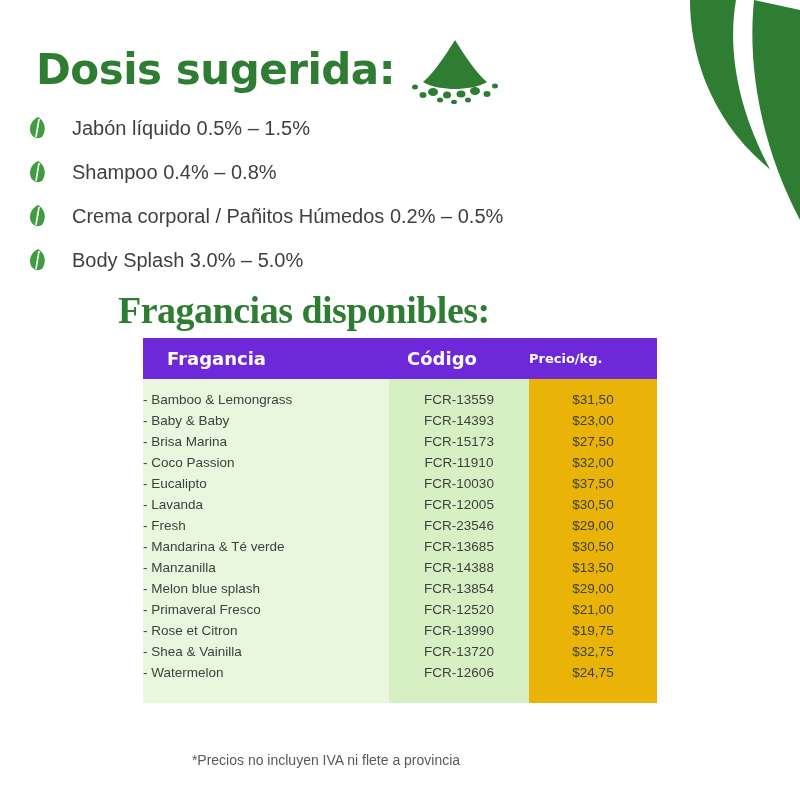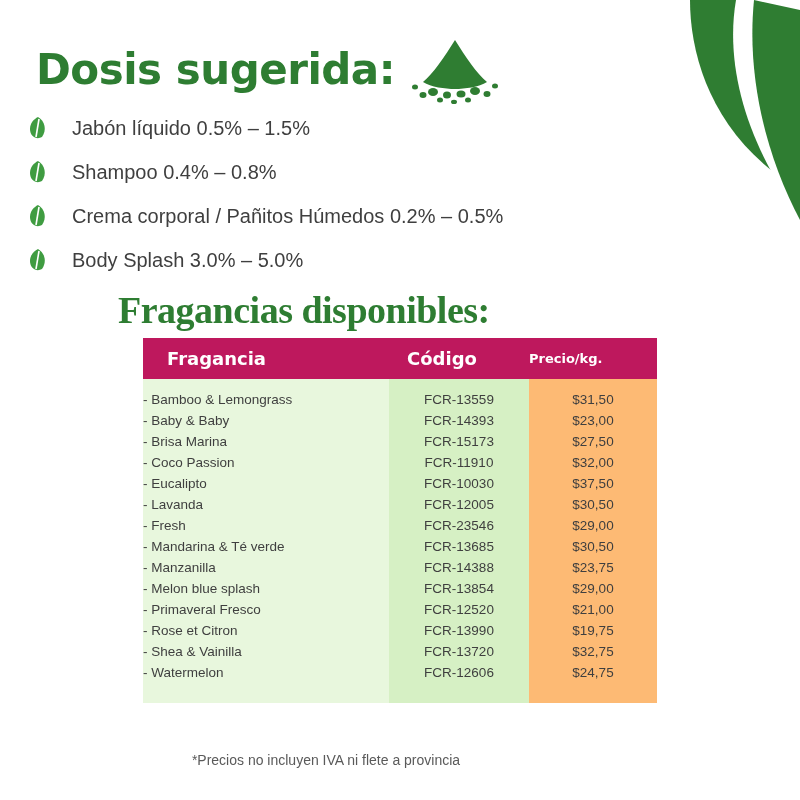--- a/index.html
+++ b/index.html
@@ -96,21 +96,21 @@
     left: 143px;
     top: 338px;
     width: 514px;
   }
   table.frag-table {
     border-collapse: collapse;
     width: 514px;
     table-layout: fixed;
   }
   table.frag-table thead th {
-    background: #be185d;
+    background: #6d28d9;
     color: #ffffff;
     font-weight: bold;
     text-align: left;
     padding: 10px 0 10px 24px;
     font-size: 18px;
     font-family: "DejaVu Sans", sans-serif;
     height: 18px;
   }
   table.frag-table thead th.col-code {
     padding-left: 18px;
@@ -134,21 +134,21 @@
   }
   td.cell-name {
     background: #e8f7dd;
     padding-left: 24px;
   }
   td.cell-code {
     background: #d6f0c4;
     text-align: center;
   }
   td.cell-price {
-    background: #fdba74;
+    background: #eab308;
     text-align: center;
   }
   tbody tr.pad-row td { height: 10px; }
 
   .table-note {
     position: absolute;
     left: 0;
     top: 752px;
     width: 652px;
     text-align: center;
@@ -281,21 +281,21 @@
           <td class="cell-price">$29,00</td>
         </tr>
         <tr>
           <td class="cell-name">- Mandarina &amp; Té verde</td>
           <td class="cell-code">FCR-13685</td>
           <td class="cell-price">$30,50</td>
         </tr>
         <tr>
           <td class="cell-name">- Manzanilla</td>
           <td class="cell-code">FCR-14388</td>
-          <td class="cell-price">$23,75</td>
+          <td class="cell-price">$13,50</td>
         </tr>
         <tr>
           <td class="cell-name">- Melon blue splash</td>
           <td class="cell-code">FCR-13854</td>
           <td class="cell-price">$29,00</td>
         </tr>
         <tr>
           <td class="cell-name">- Primaveral Fresco</td>
           <td class="cell-code">FCR-12520</td>
           <td class="cell-price">$21,00</td>

